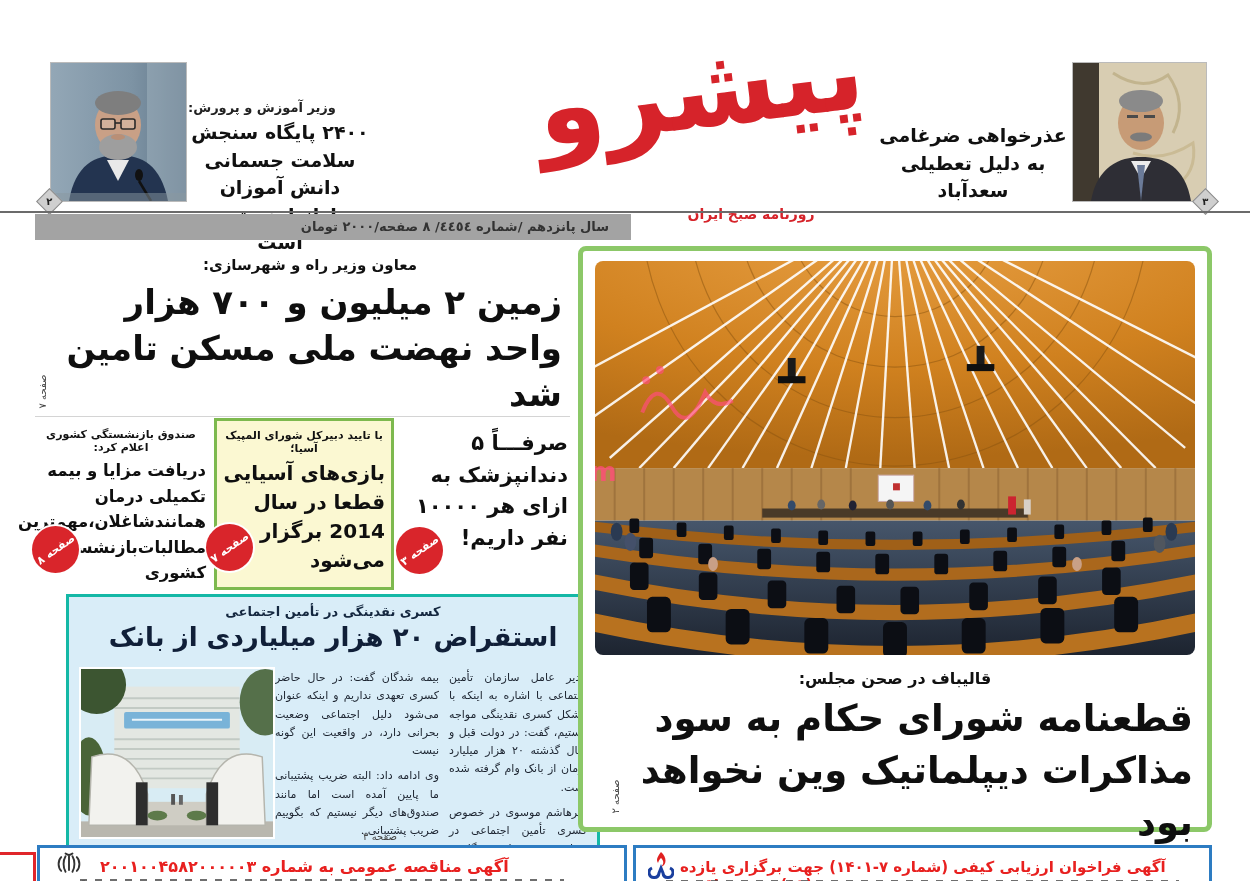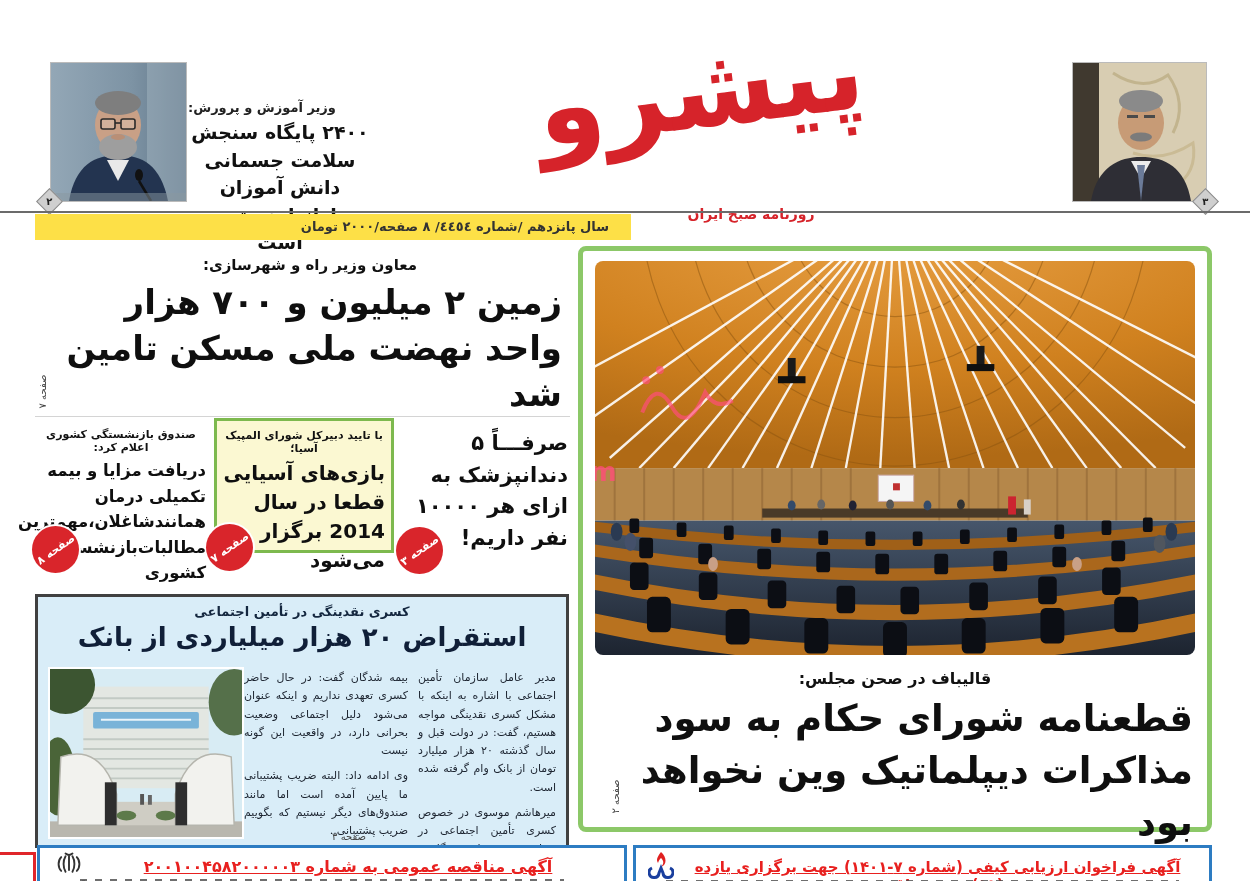--- a/index.html
+++ b/index.html
@@ -10,43 +10,43 @@
   .logo-text{font-size:108px;font-weight:800;color:#d6232a;transform:rotate(-7deg);
              line-height:1;letter-spacing:-4px;}
   .tagline{font-size:14px;color:#d6232a;font-weight:600;}
   .mast-kicker{font-size:13px;font-weight:700;color:#222;text-align:left;}
   .mast-head{font-size:19px;font-weight:800;color:#111;text-align:center;line-height:1.45;}
   .photo-frame{border:1px solid #bbb;overflow:hidden;background:#ccc;}
   .diamond{width:17px;height:17px;background:#cfcfcf;border:1px solid #8b8b8b;
            transform:rotate(45deg);display:flex;align-items:center;justify-content:center;}
   .diamond span{transform:rotate(-45deg);font-size:10px;font-weight:800;color:#222;}
   
-  .datebar{background:#fde047;height:26px;line-height:26px;font-size:13px;font-weight:700;
+  .datebar{background:#a3a3a3;height:26px;line-height:26px;font-size:13px;font-weight:700;
            color:#333;padding:0 22px;box-sizing:border-box;}
   .topline{background:#6b6b6b;height:2px;}
   
   .kicker{font-weight:700;color:#111;text-align:center;}
   .headline{font-weight:800;color:#0f0f0f;text-align:right;}
   .vref{font-size:10px;color:#444;transform:rotate(-90deg);transform-origin:center;white-space:nowrap;}
   .href{font-size:10px;color:#444;white-space:nowrap;}
   .badge{width:47px;height:47px;border-radius:50%;background:#d9252b;display:flex;
          align-items:center;justify-content:center;box-shadow:0 0 0 2px #fff;}
   .badge span{transform:rotate(-35deg);color:#fff;font-size:11px;font-weight:800;white-space:nowrap;}
   .rule{background:#d4d4d4;height:1px;}
   
   .green-main{border:5px solid #8cc868;border-radius:8px;background:#fff;}
   .green-small{border:3px solid #7db94e;background:#fbf8d2;box-sizing:border-box;}
-  .bank-box{border:3px solid #404040;background:#d9edf8;box-sizing:border-box;}
+  .bank-box{border:3px solid #14b8a6;background:#d9edf8;box-sizing:border-box;margin-left:31px;}
   .bank-kicker{font-size:13px;font-weight:700;color:#14273f;text-align:center;}
   .bank-head{font-size:26px;font-weight:800;color:#101f38;text-align:center;}
   .bodytext{font-size:11px;line-height:1.66;color:#1c2430;text-align:justify;}
   .bodytext p{margin:0 0 7px 0;}
   
   .ad-box{border:3px solid #2d7cc2;background:#fff;box-sizing:border-box;}
-  .ad-red{color:#e8201f;font-weight:800;text-align:center;text-decoration:underline;}
+  .ad-red{color:#e8201f;font-weight:800;text-align:left;}
   .ad-smudge{height:4px;overflow:hidden;background:repeating-linear-gradient(90deg,#4a4a4a 0 7px,transparent 7px 15px);opacity:.8;}
   .emblem-cap{font-size:6.5px;color:#555;transform:rotate(-12deg);white-space:nowrap;}
 </style>
 </head>
 <body>
 
 <div class="page">
 
   <div class="abs photo-frame" style="left:50px;top:62px;width:135px;height:138px;">
     <svg width="135" height="138" viewBox="0 0 135 138">
@@ -80,20 +80,23 @@
   <div class="abs" style="left:188px;top:100px;width:184px;">
     <div class="mast-kicker">وزیر آموزش و پرورش:</div>
     <div class="mast-head" style="margin-top:4px;">۲۴۰۰ پایگاه سنجش سلامت جسمانی دانش آموزان راه‌اندازی شده است</div>
   </div>
 
   <div class="abs" style="left:520px;top:18px;width:360px;height:180px;text-align:center;">
     <div class="logo-text" style="margin-top:18px;">پیشرو</div>
   </div>
   <div class="abs tagline" style="left:676px;top:206px;width:150px;text-align:center;">روزنامه صبح ایران</div>
 
+  <div class="abs" style="left:878px;top:122px;width:190px;">
+    <div class="mast-head">عذرخواهی ضرغامی به دلیل تعطیلی سعدآباد</div>
+  </div>
 
   <div class="abs photo-frame" style="left:1072px;top:62px;width:133px;height:138px;">
     <svg width="133" height="138" viewBox="0 0 133 138">
       <rect width="133" height="138" fill="#d8cdb2"></rect>
       <path d="M40,10 Q70,30 95,12 Q115,40 100,70" stroke="#c2b48e" stroke-width="3" fill="none"></path>
       <path d="M60,90 Q90,100 120,80 Q125,110 100,125" stroke="#cabb95" stroke-width="3" fill="none"></path>
       <rect x="0" y="0" width="26" height="138" fill="#40392f"></rect>
       <path d="M18,138 C24,104 46,94 68,94 C92,94 112,104 118,138 Z" fill="#2e2e35"></path>
       <path d="M58,98 L68,116 L78,98 Z" fill="#ececec"></path>
       <path d="M64,102 L68,138 L72,102 Z" fill="#6b7b99"></path>
@@ -115,21 +118,21 @@
   <div class="abs headline" style="left:38px;top:280px;width:524px;font-size:34px;line-height:1.35;">زمین ۲ میلیون و ۷۰۰ هزار واحد نهضت ملی مسکن تامین شد</div>
   <div class="abs vref" style="left:26px;top:386px;">صفحه ۷</div>
 
   <div class="abs rule" style="left:35px;top:416px;width:535px;"></div>
 
   <div class="abs headline" style="left:402px;top:428px;width:166px;font-size:21px;line-height:1.5;">صرفـــاً ۵ دندانپزشک به ازای هر ۱۰۰۰۰ نفر داریم!</div>
   <div class="abs badge" style="left:396px;top:527px;">
     <span>صفحه ۳</span>
   </div>
 
-  <div class="abs green-small" style="left:214px;top:418px;width:180px;height:135px;padding:8px 6px;">
+  <div class="abs green-small" style="left:214px;top:418px;width:180px;height:172px;padding:8px 6px;">
     <div class="kicker" style="font-size:11px;">با تایید دبیرکل شورای المپیک آسیا؛</div>
     <div class="headline" style="font-size:20px;line-height:1.45;margin-top:4px;">بازی‌های آسیایی قطعا در سال 2014 برگزار می‌شود</div>
   </div>
   <div class="abs badge" style="left:206px;top:524px;">
     <span>صفحه ۷</span>
   </div>
 
   <div class="abs" style="left:36px;top:428px;width:170px;">
     <div class="kicker" style="font-size:11px;">صندوق بازنشستگی کشوری اعلام کرد:</div>
     <div class="headline" style="font-size:16.5px;line-height:1.55;margin-top:4px;">دریافت مزایا و بیمه تکمیلی درمان همانندشاغلان،مهمترین مطالبات‌بازنشستگان کشوری</div>

